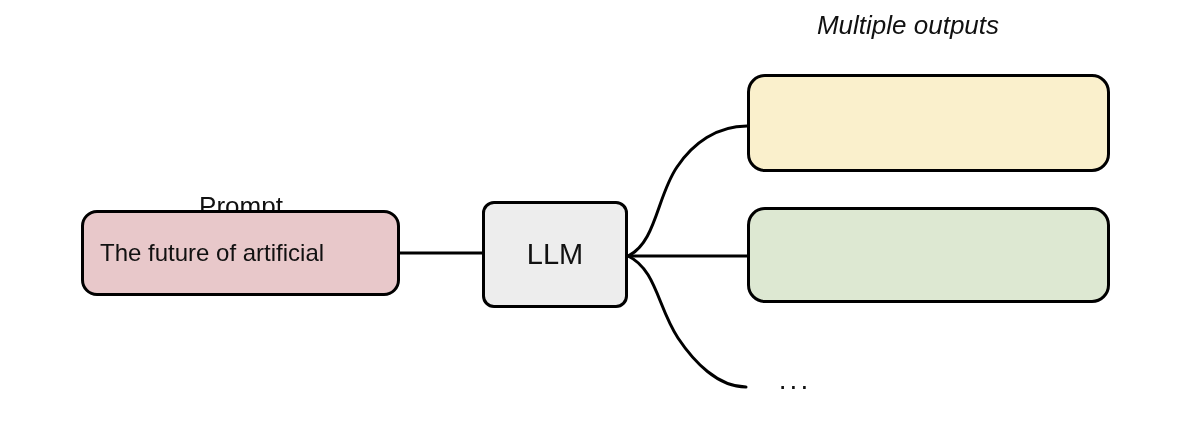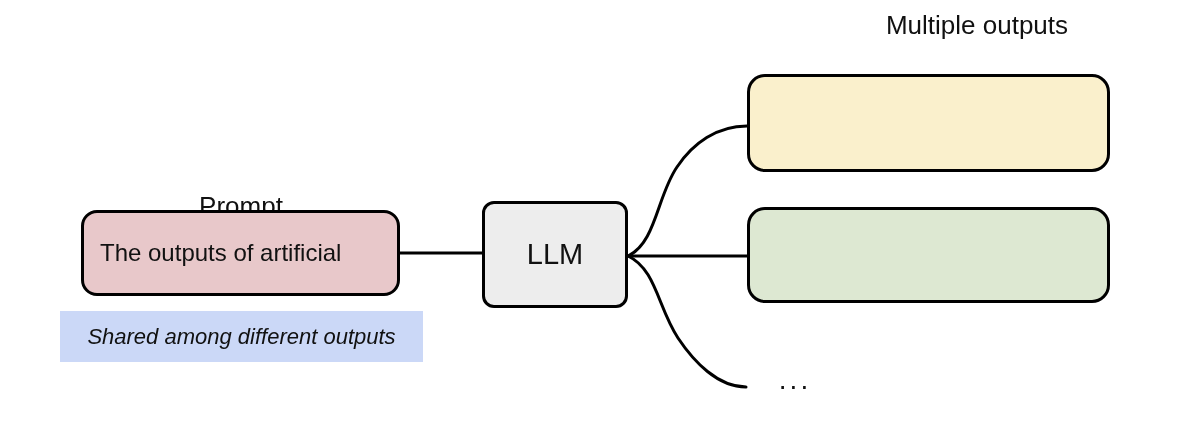--- a/index.html
+++ b/index.html
@@ -25,21 +25,21 @@
     stroke-linecap: round;
   }
   .diagram-label {
     position: absolute;
     text-align: center;
     font-size: 26px;
     line-height: 30px;
     white-space: nowrap;
   }
   .prompt-label { left: 141px; top: 160px; width: 200px; margin-top: 31px; }
-  .outputs-label { left: 827px; top: 10px; width: 300px; }
+  .outputs-label { left: 758px; top: 10px; width: 300px; font-style: italic; }
   .node {
     position: absolute;
     box-sizing: border-box;
     border: 3px solid #000000;
   }
   .prompt-box {
     left: 81px; top: 210px;
     width: 319px; height: 86px;
     border-radius: 16px;
     display: flex;
@@ -93,24 +93,23 @@
   <svg class="connectors" viewBox="0 0 1200 426" aria-hidden="true">
     <path d="M400 253 L482 253"></path>
     <path d="M628 256 L747 256"></path>
     <path d="M628 256 C656 243 657 196 677 167 C693 143 717 126 747 126"></path>
     <path d="M628 256 C656 269 658 308 678 338 C694 362 718 387 746 387"></path>
   </svg>
 
   <div class="diagram-label prompt-label">Prompt</div>
 
   <div class="node prompt-box" style="background: rgb(232, 200, 202);">
-    <div>The outputs of artificial</div>
+    <div>The future of artificial</div>
   </div>
 
-  <div class="shared-note" style="background: rgb(203, 216, 247);">Shared among different outputs</div>
 
   <div class="node llm-box" style="background: rgb(237, 237, 237);">LLM</div>
 
   <div class="diagram-label outputs-label">Multiple outputs</div>
 
   <div class="node output-box output-box-1" style="background: rgb(250, 240, 204);"></div>
 
   <div class="node output-box output-box-2" style="background: rgb(221, 232, 210);"></div>
 
   <div class="ellipsis">...</div>

